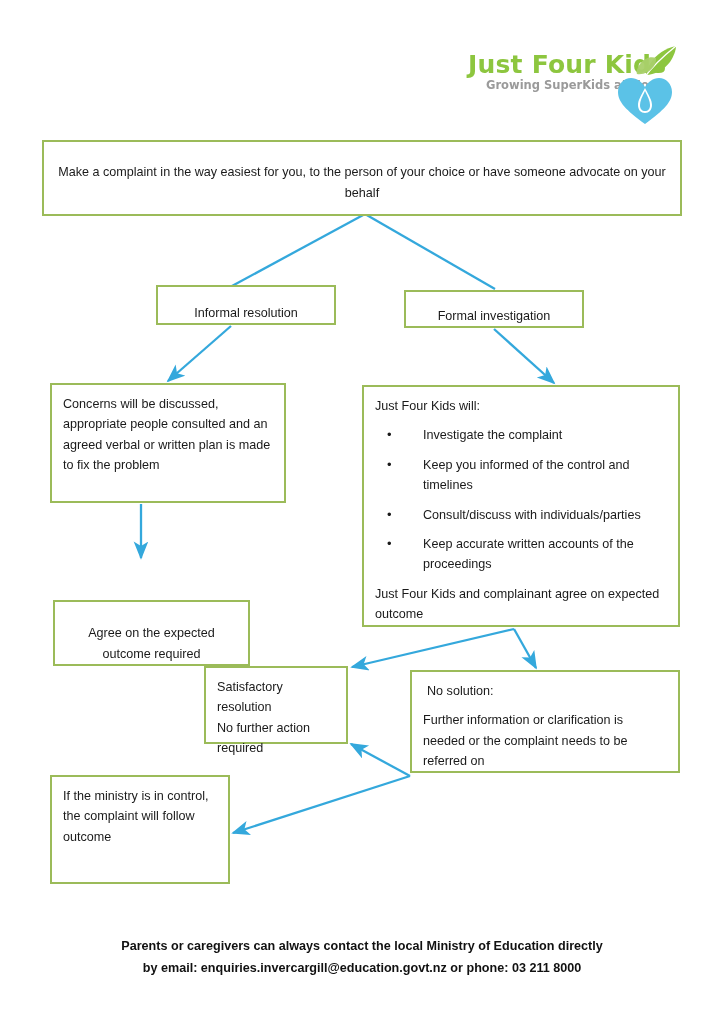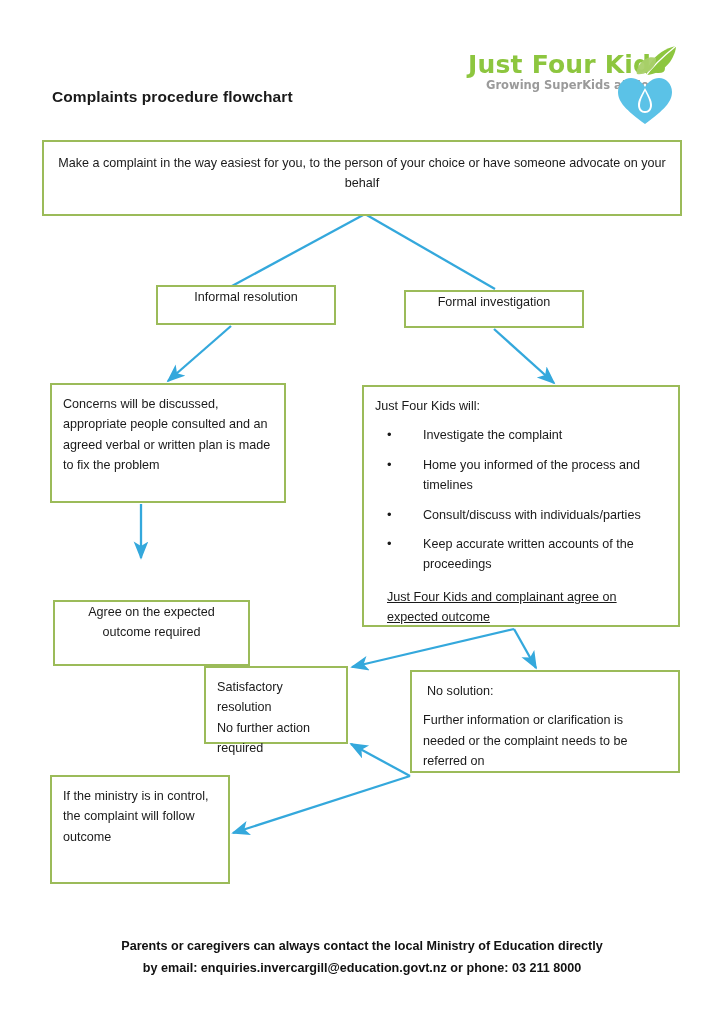--- a/index.html
+++ b/index.html
@@ -33,21 +33,21 @@
     font-size:15.5px;font-weight:bold;letter-spacing:0.1px;
   }
 
   
   .box{
     position:absolute;box-sizing:border-box;
     border:2px solid #9BBB59;background:#ffffff;
     font-size:12.6px;line-height:1.62;color:#1a1a1a;
   }
   .box .txt{display:block;}
-  .center{display:flex;align-items:flex-start;justify-content:center;text-align:center;}
+  .center{display:flex;align-items:flex-end;justify-content:center;text-align:center;}
   .pad{padding:9px 11px 9px 11px;}
 
   #box-top{left:42px;top:140px;width:640px;height:76px;
            text-align:center;padding:11px 14px;}
   #box-informal{left:156px;top:285px;width:180px;height:40px;}
   #box-formal{left:404px;top:290px;width:180px;height:38px;}
   #box-concerns{left:50px;top:383px;width:236px;height:120px;}
   #box-jfk{left:362px;top:385px;width:318px;height:242px;}
   #box-agree{left:53px;top:560px;width:197px;height:66px;margin-top:40px;}
   #box-satisfactory{left:204px;top:666px;width:144px;height:78px;}
@@ -56,21 +56,21 @@
 
   
   .jfk-lead{margin:0 0 9px 0;}
   ul.bullets{list-style:none;margin:0 0 8px 0;padding:0;}
   ul.bullets li{
     position:relative;padding-left:48px;margin-bottom:9px;
   }
   ul.bullets li:before{
     content:"\2022";position:absolute;left:12px;top:-1px;font-size:13px;
   }
-  .jfk-tail{margin:12px;text-decoration:underline;}
+  .jfk-tail{margin:0;}
 
   
   #connectors{position:absolute;left:0;top:0;width:724px;height:1024px;}
 
   
   #footer{
     position:absolute;left:0;top:936px;width:724px;text-align:center;
     font-size:12.6px;font-weight:bold;line-height:1.72;color:#111;
   }
 </style>
@@ -92,21 +92,20 @@
     <span class="heart-wrap">
       <svg width="62" height="52" viewBox="0 0 62 52">
         <path d="M31 50 C12 36 4 28 4 18 C4 10 10 4 17 4 C23 4 28 8 31 13 C34 8 39 4 45 4 C52 4 58 10 58 18 C58 28 50 36 31 50 Z" fill="#5BC2E7"></path>
         <path d="M31 46 C16 34 9 27 9 19 C9 13 13 9 18 9 C23 9 28 13 31 18 C34 13 39 9 44 9 C49 9 53 13 53 19 C53 27 46 34 31 46 Z" fill="#ffffff" opacity="0.0"></path>
         <path d="M31 14 C27 22 24 26 24 31 C24 36 27 39 31 39 C35 39 38 36 38 31 C38 26 35 22 31 14 Z" fill="#ffffff"></path>
         <path d="M31 17 C28 23 26 27 26 31 C26 35 28 37 31 37 C34 37 36 35 36 31 C36 27 34 23 31 17 Z" fill="#5BC2E7"></path>
       </svg>
     </span>
   </div>
 
-  <div id="page-title">Complaints procedure flowchart</div>
 
   <svg id="connectors">
     <defs>
       <marker id="ah" markerWidth="9" markerHeight="9" refX="7.2" refY="3.2" orient="auto" markerUnits="strokeWidth">
         <path d="M0,0 L8,3.2 L0,6.4 L2,3.2 Z" fill="#34A8DC"></path>
       </marker>
     </defs>
     <g stroke="#34A8DC" stroke-width="2.3" fill="none">
 
       <line x1="365" y1="214" x2="232" y2="286"></line>
@@ -144,21 +143,21 @@
   </div>
 
   <div class="box pad" id="box-concerns">
     <span class="txt">Concerns will be discussed, appropriate people consulted and an agreed verbal or written plan is made to fix the problem</span>
   </div>
 
   <div class="box pad" id="box-jfk">
     <p class="jfk-lead">Just Four Kids will:</p>
     <ul class="bullets">
       <li>Investigate the complaint</li>
-      <li>Home you informed of the process and timelines</li>
+      <li>Keep you informed of the control and timelines</li>
       <li>Consult/discuss with individuals/parties</li>
       <li>Keep accurate written accounts of the proceedings</li>
     </ul>
     <p class="jfk-tail">Just Four Kids and complainant agree on expected outcome</p>
   </div>
 
   <div class="box center" id="box-agree">
     <span>
       <span>Agree on the expected</span><br>
       <span>outcome required</span>

